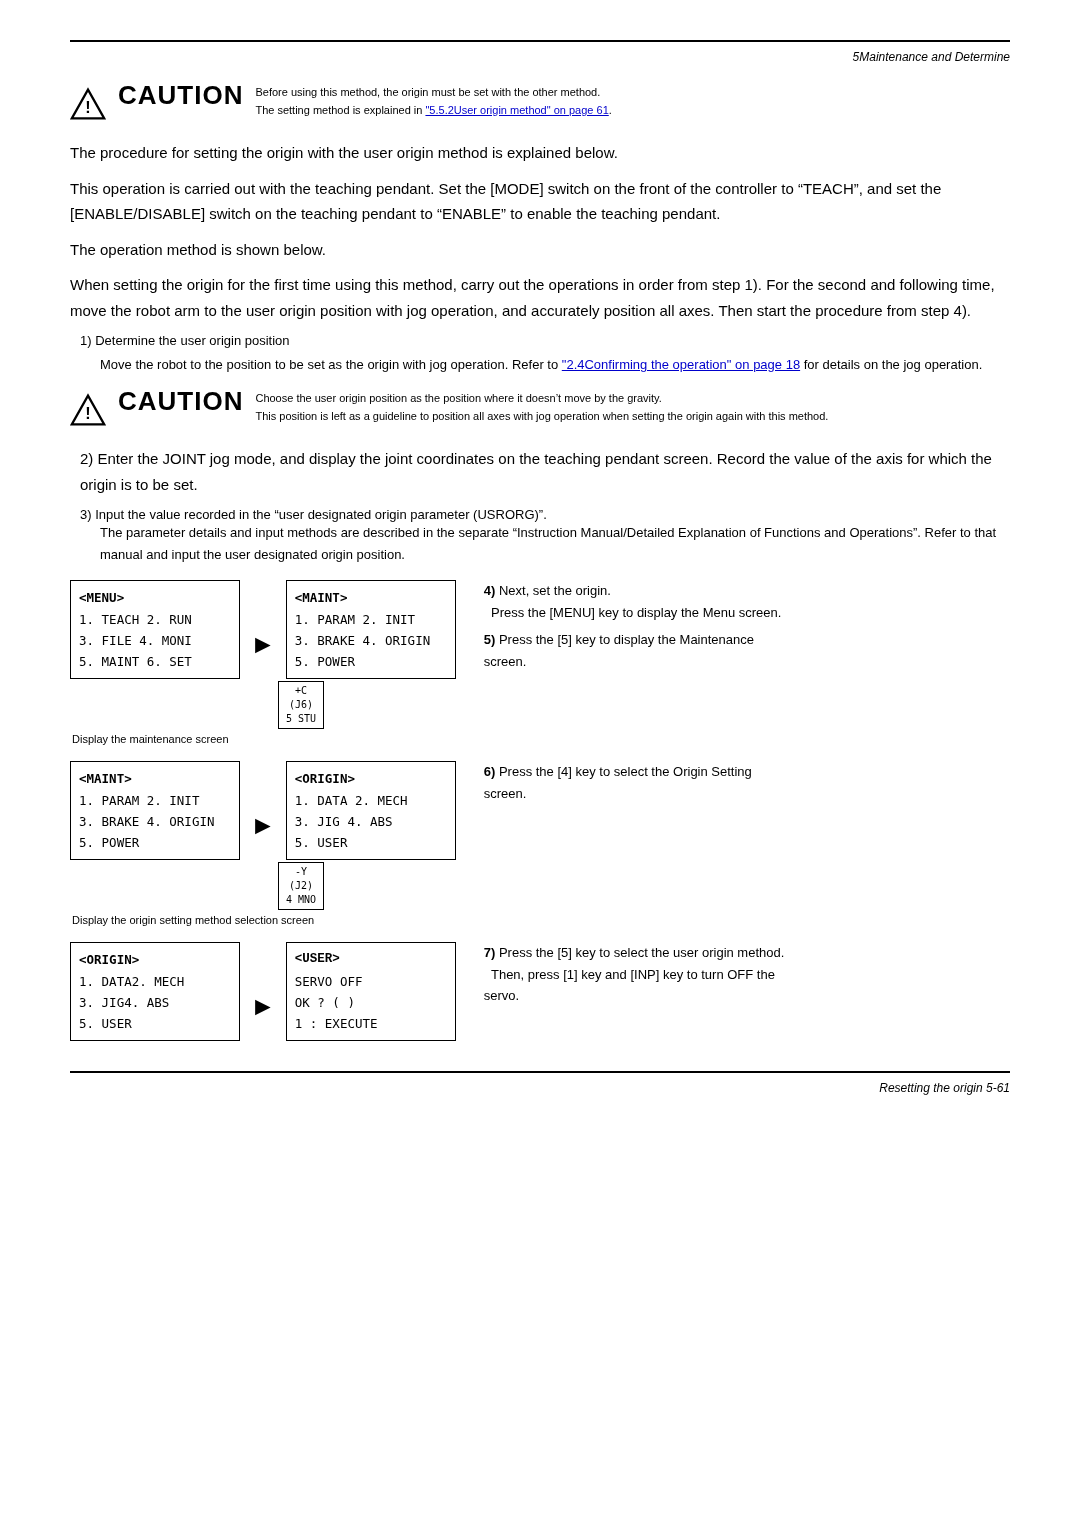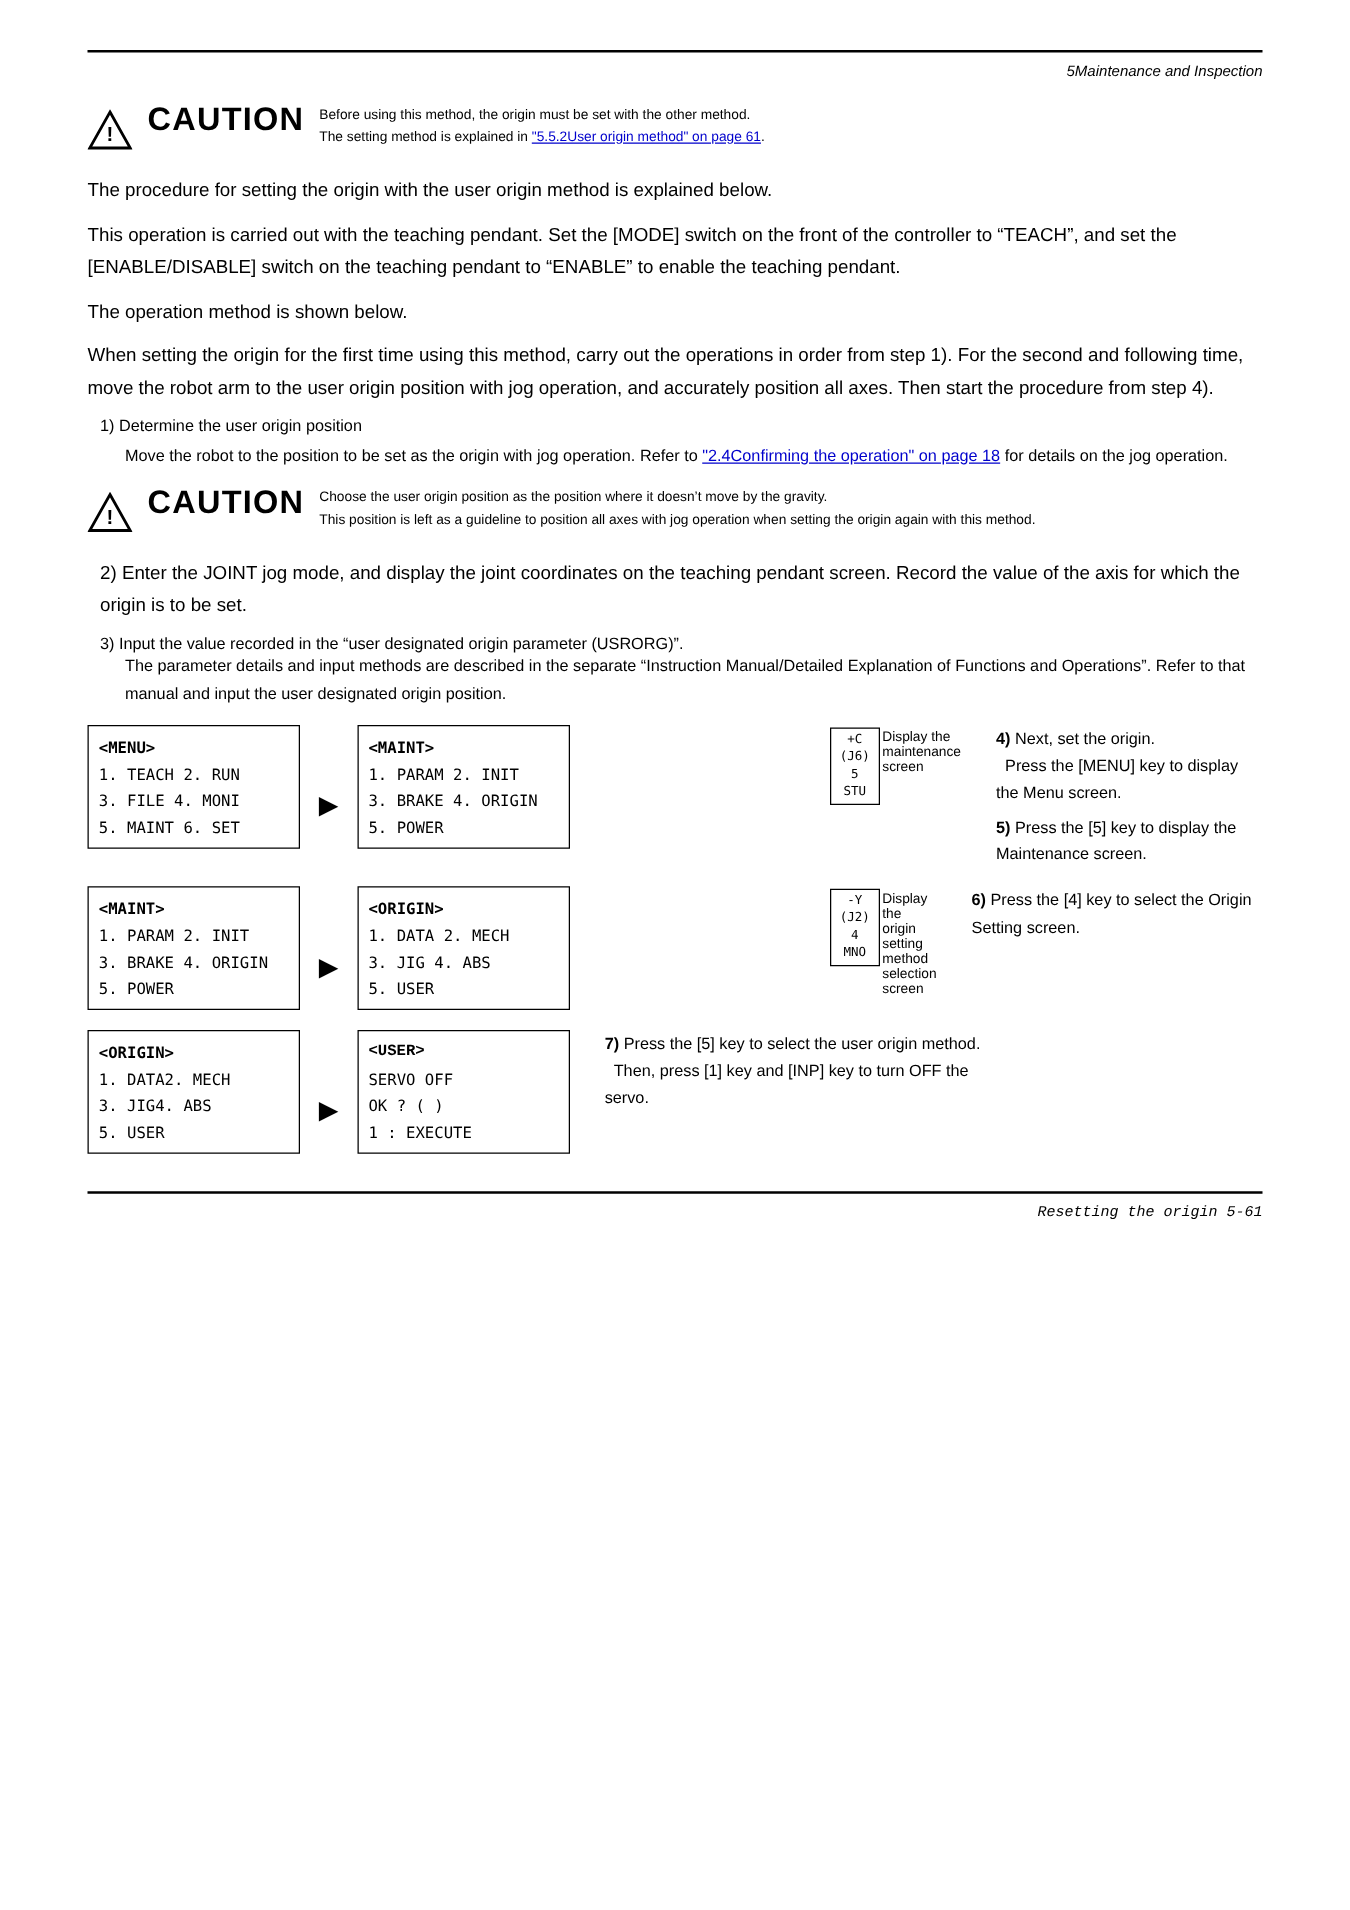--- a/index.html
+++ b/index.html
@@ -103,36 +103,35 @@
       margin-top: 30px;
       margin-bottom: 8px;
     }
     .footer-line {
       display: flex;
       justify-content: flex-end;
     }
     .footer-text {
       font-size: 12px;
       font-style: italic;
-      font-family: Liberation Mono, monospace;
     }
     .label-under {
       font-size: 11px;
       margin-top: 3px;
       margin-left: 2px;
     }
     .full-diagram-row {
       display: flex;
       flex-direction: row;
       align-items: flex-start;
       margin: 10px 0 16px 0;
     }
     .boxes-col {
       display: flex;
-      flex-direction: row;
+      flex-direction: column;
       align-items: flex-start;
     }
     .box-row {
       display: flex;
       flex-direction: row;
       align-items: center;
     }
     .side-notes-col {
       display: flex;
       flex-direction: column;
@@ -143,21 +142,21 @@
       max-width: 310px;
     }
   </style>
 </head>
 <body>
 
 <div class="page-container">
 
   <div class="top-rule"></div>
   <div class="header-line">
-    <span class="header-text">5Maintenance and Inspection</span>
+    <span class="header-text">5Maintenance and Determine</span>
   </div>
 
 
   <div class="caution-box">
     <div class="caution-icon">
       <svg class="caution-triangle" viewBox="0 0 40 36">
         <polygon points="20,2 38,34 2,34" fill="none" stroke="#000" stroke-width="2.5"></polygon>
         <text x="20" y="28" text-anchor="middle" font-size="18" font-weight="bold" fill="#000">!</text>
       </svg>
     </div>

